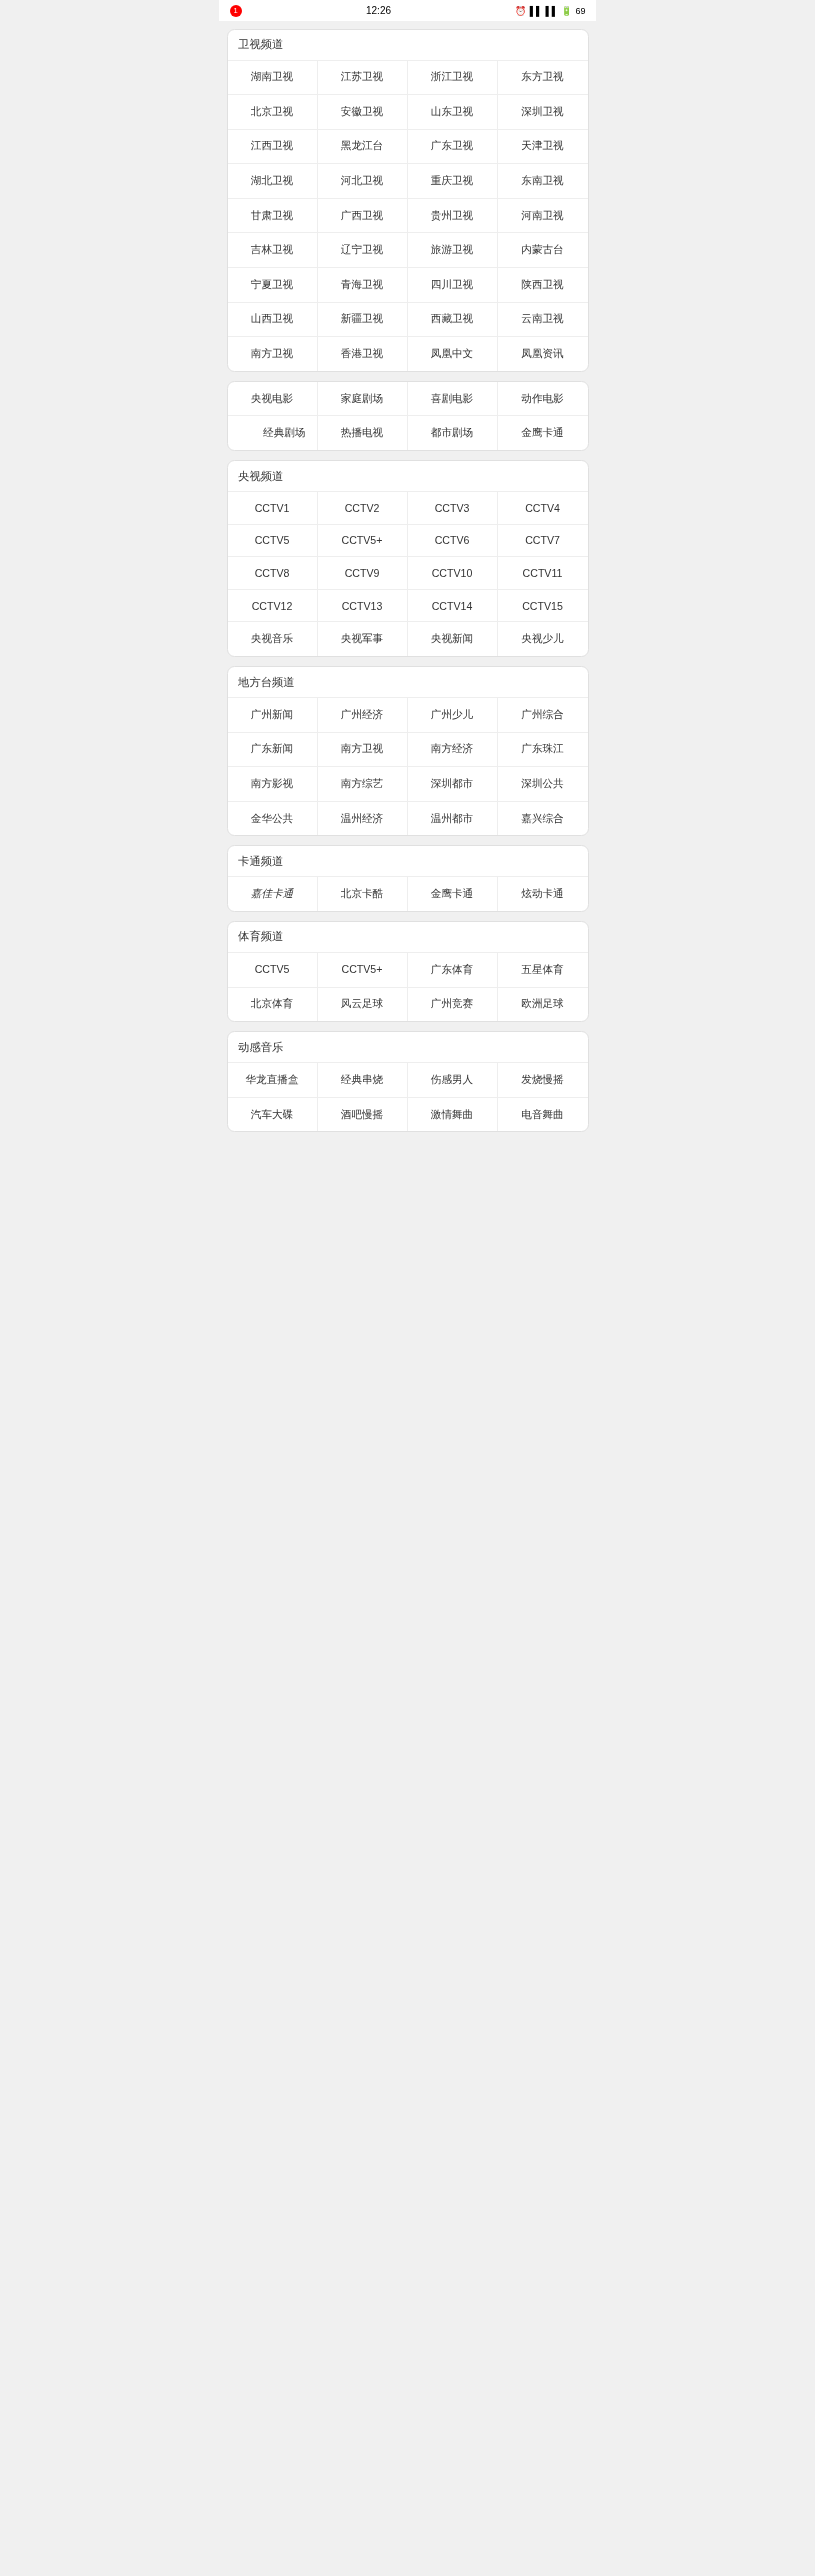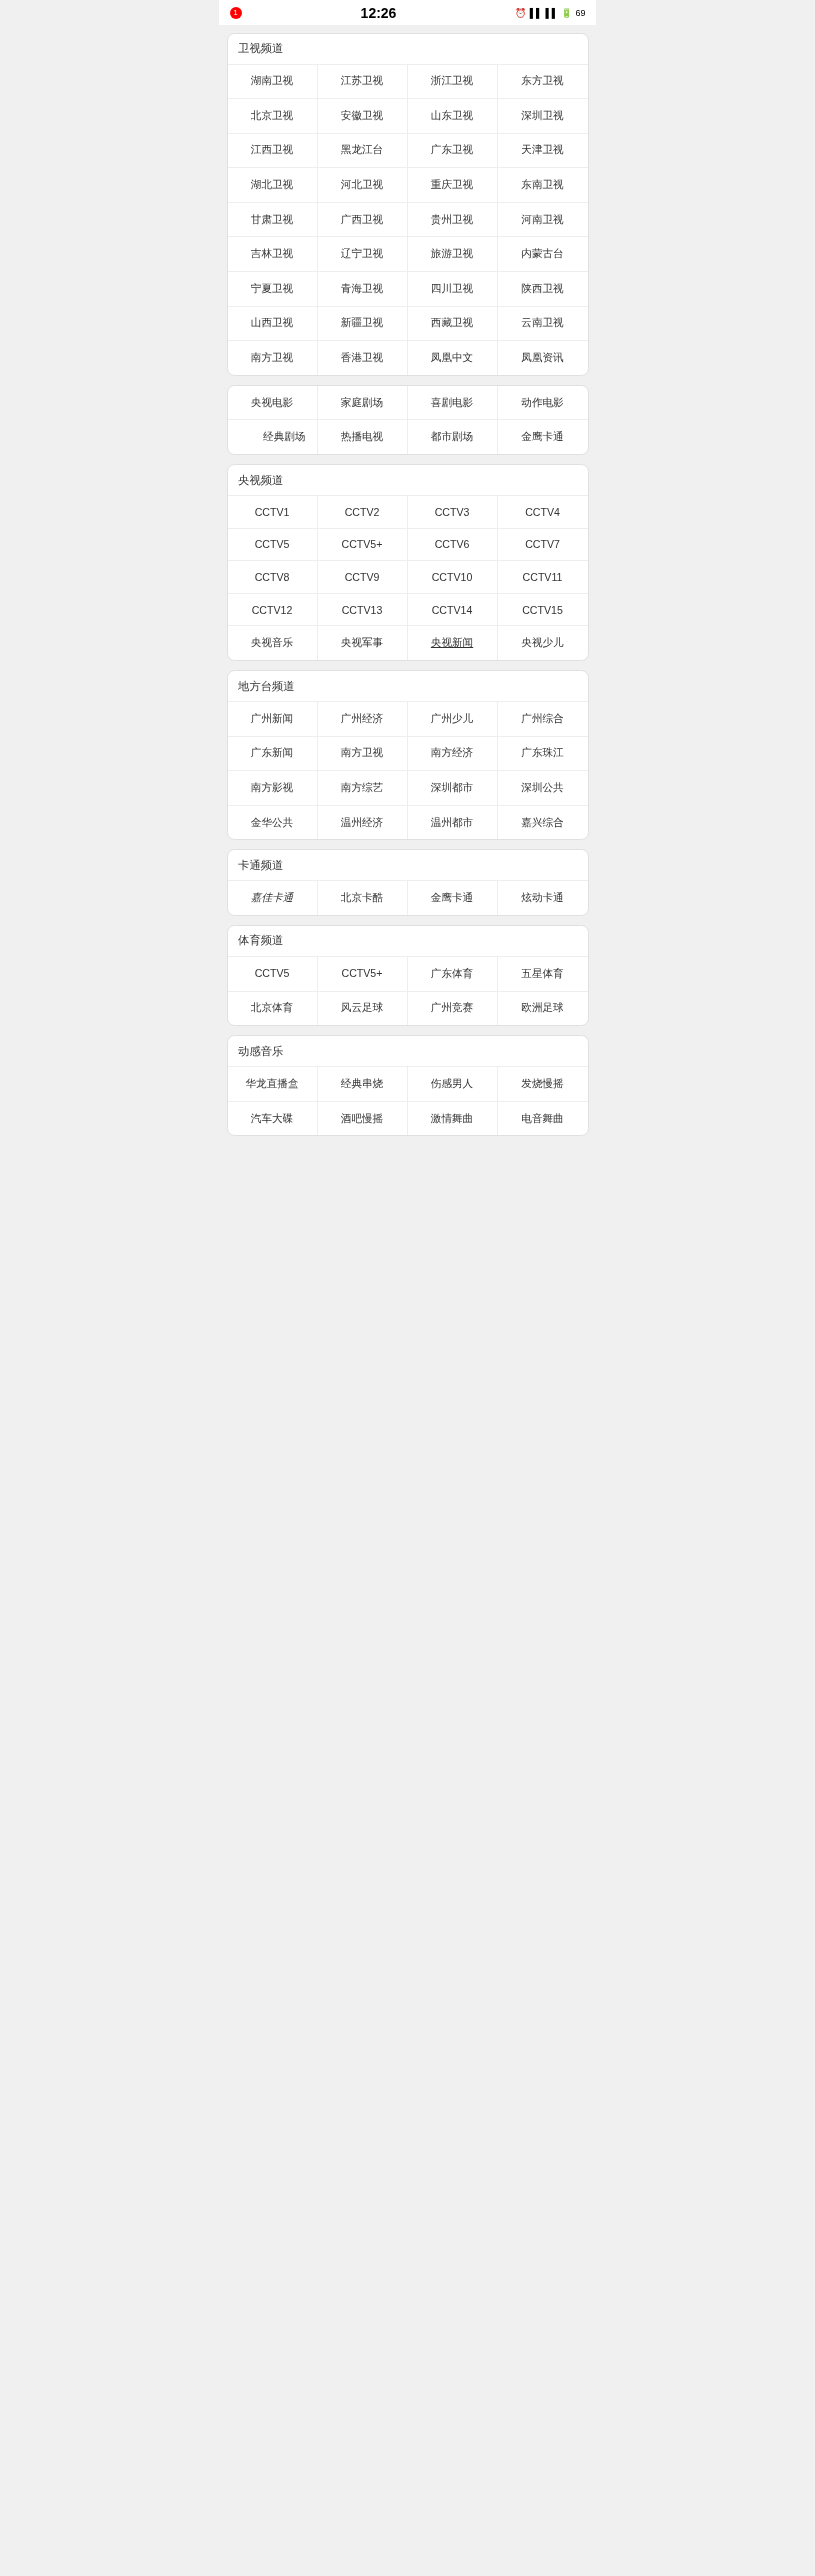--- a/index.html
+++ b/index.html
@@ -15,21 +15,21 @@
     .status-bar {
       background: #fff;
       display: flex;
       justify-content: space-between;
       align-items: center;
       padding: 4.5px 10.6px;
       font-size: 9.8px;
       font-weight: 500;
     }
     .status-left { display: flex; align-items: center; gap: 3px; }
-    .status-center { font-size: 14px; font-weight: 700; }
+    .status-center { font-size: 10px; font-weight: 400; }
     .status-right { display: flex; align-items: center; gap: 3px; font-size: 9px; }
 
     .notification-dot {
       background: red;
       color: white;
       border-radius: 50%;
       width: 12px;
       height: 12px;
       font-size: 7.5px;
       display: flex;
@@ -163,21 +163,21 @@
         <div class="cell">CCTV8</div>
         <div class="cell">CCTV9</div>
         <div class="cell">CCTV10</div>
         <div class="cell">CCTV11</div>
         <div class="cell">CCTV12</div>
         <div class="cell">CCTV13</div>
         <div class="cell">CCTV14</div>
         <div class="cell">CCTV15</div>
         <div class="cell" style="border-bottom: none;">央视音乐</div>
         <div class="cell" style="border-bottom: none;">央视军事</div>
-        <div class="cell" style="border-bottom: none; text-decoration: underline;">央视新闻</div>
+        <div class="cell" style="border-bottom: none;">央视新闻</div>
         <div class="cell" style="border-bottom: none;">央视少儿</div>
       </div>
     </div>
     <div class="section">
       <div class="section-header">地方台频道</div>
       <div class="grid">
         <div class="cell">广州新闻</div>
         <div class="cell">广州经济</div>
         <div class="cell">广州少儿</div>
         <div class="cell">广州综合</div>

